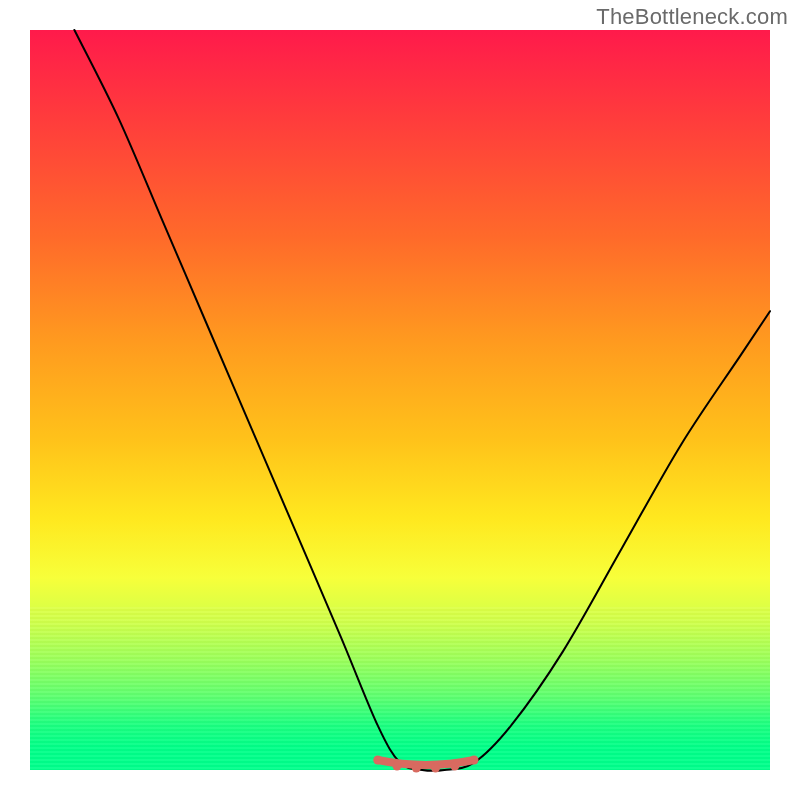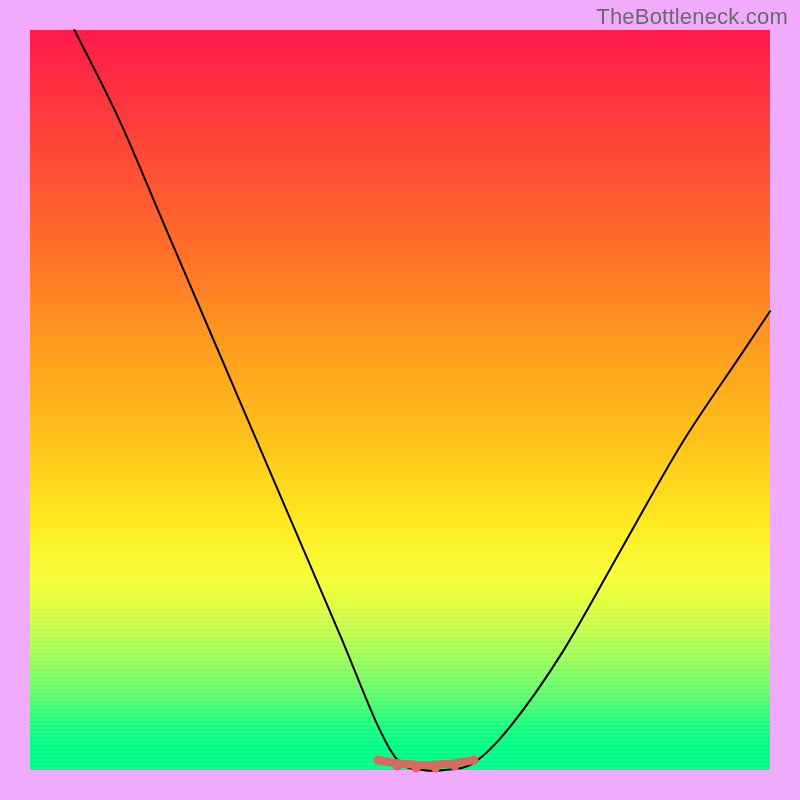--- a/index.html
+++ b/index.html
@@ -1,21 +1,21 @@
 <!DOCTYPE html>
 <html><head>
 <meta charset="utf-8">
 <style>
   * { margin: 0; padding: 0; box-sizing: border-box; }
   html, body { width: 800px; height: 800px; overflow: hidden; background: #000; }
   .stage {
     position: relative;
     width: 800px;
     height: 800px;
-    background: #f0abfc;
+    background: #ffffff;
     padding-left: 8px;
   }
   .watermark {
     position: absolute;
     top: 4px;
     right: 12px;
     font-family: Arial, Helvetica, sans-serif;
     font-size: 22px;
     color: #6a6a6a;
     font-weight: 500;

